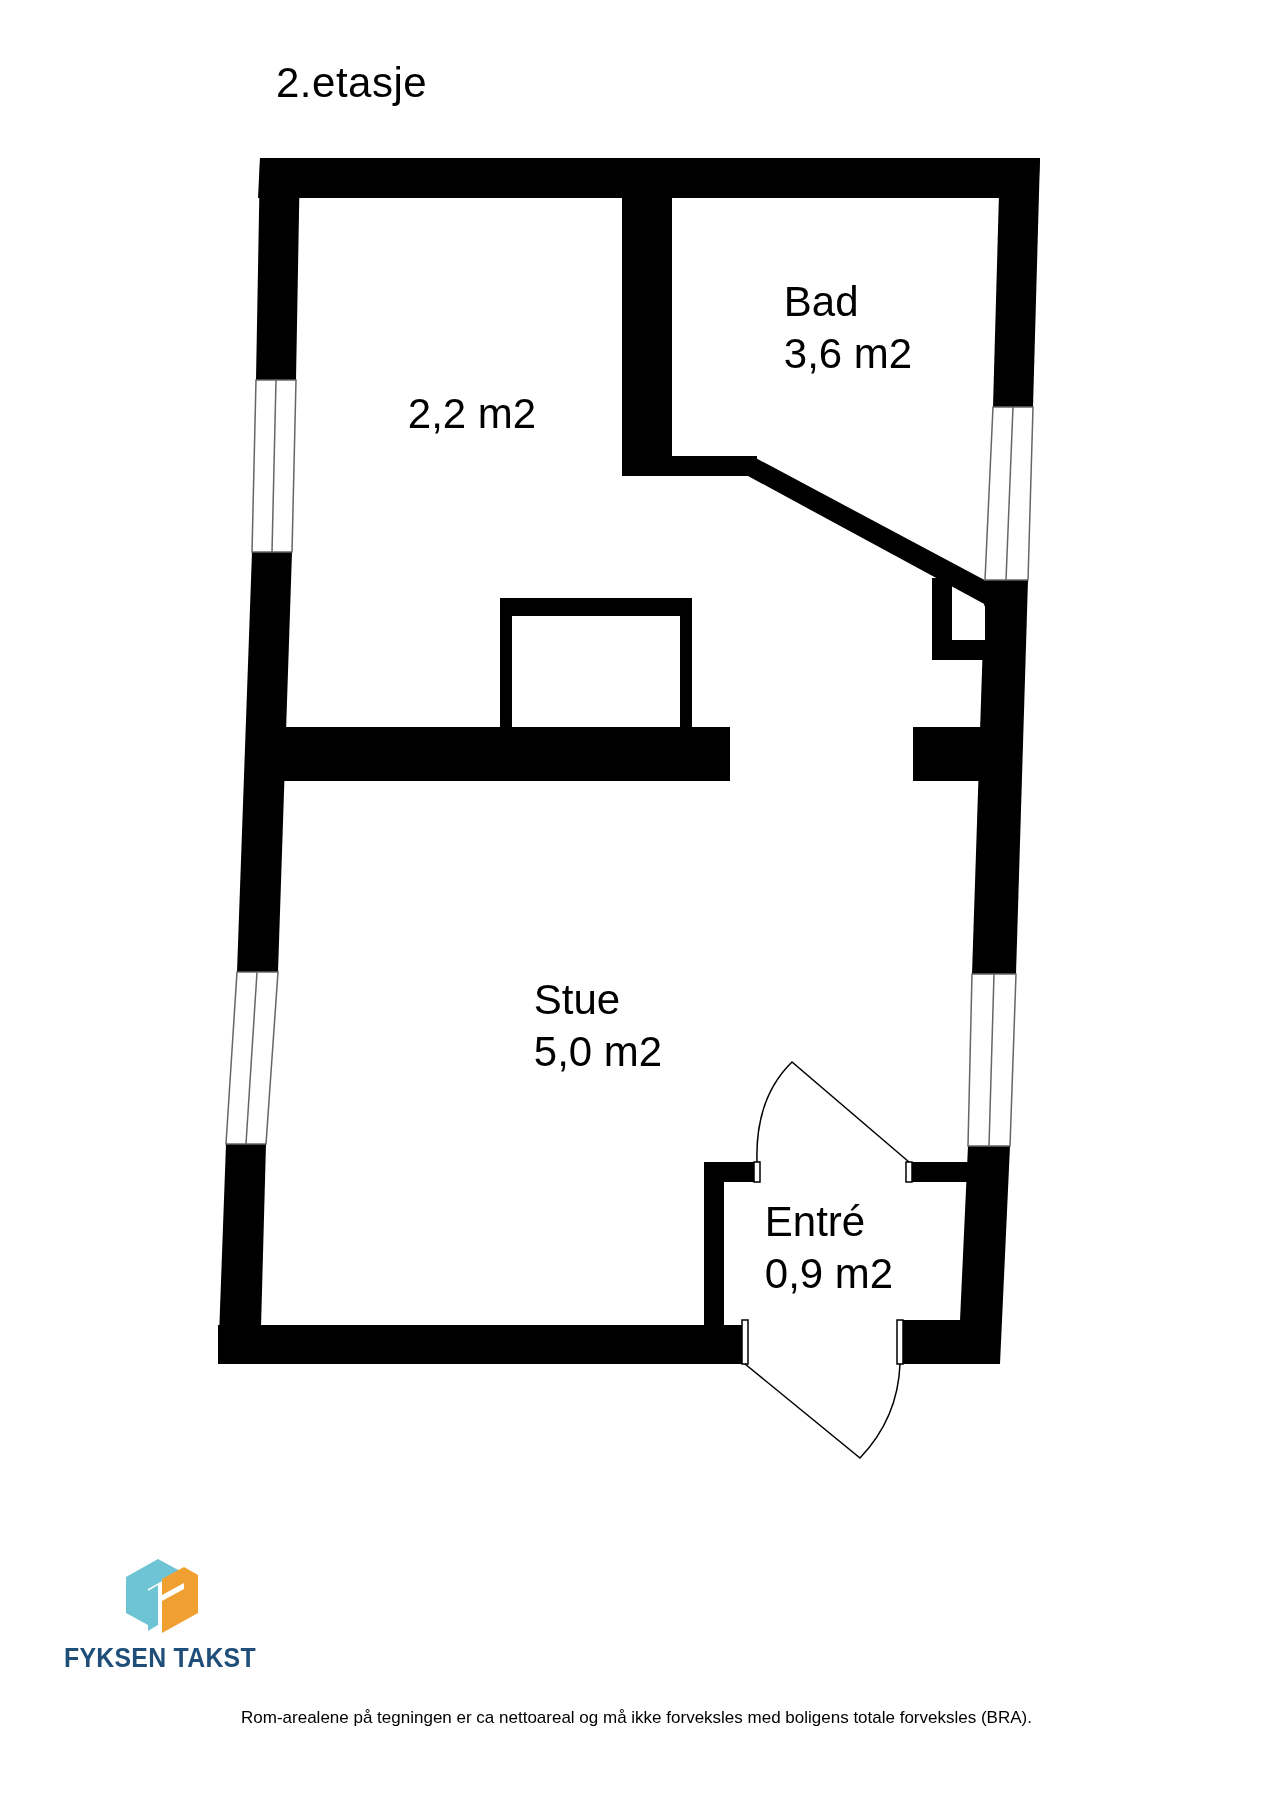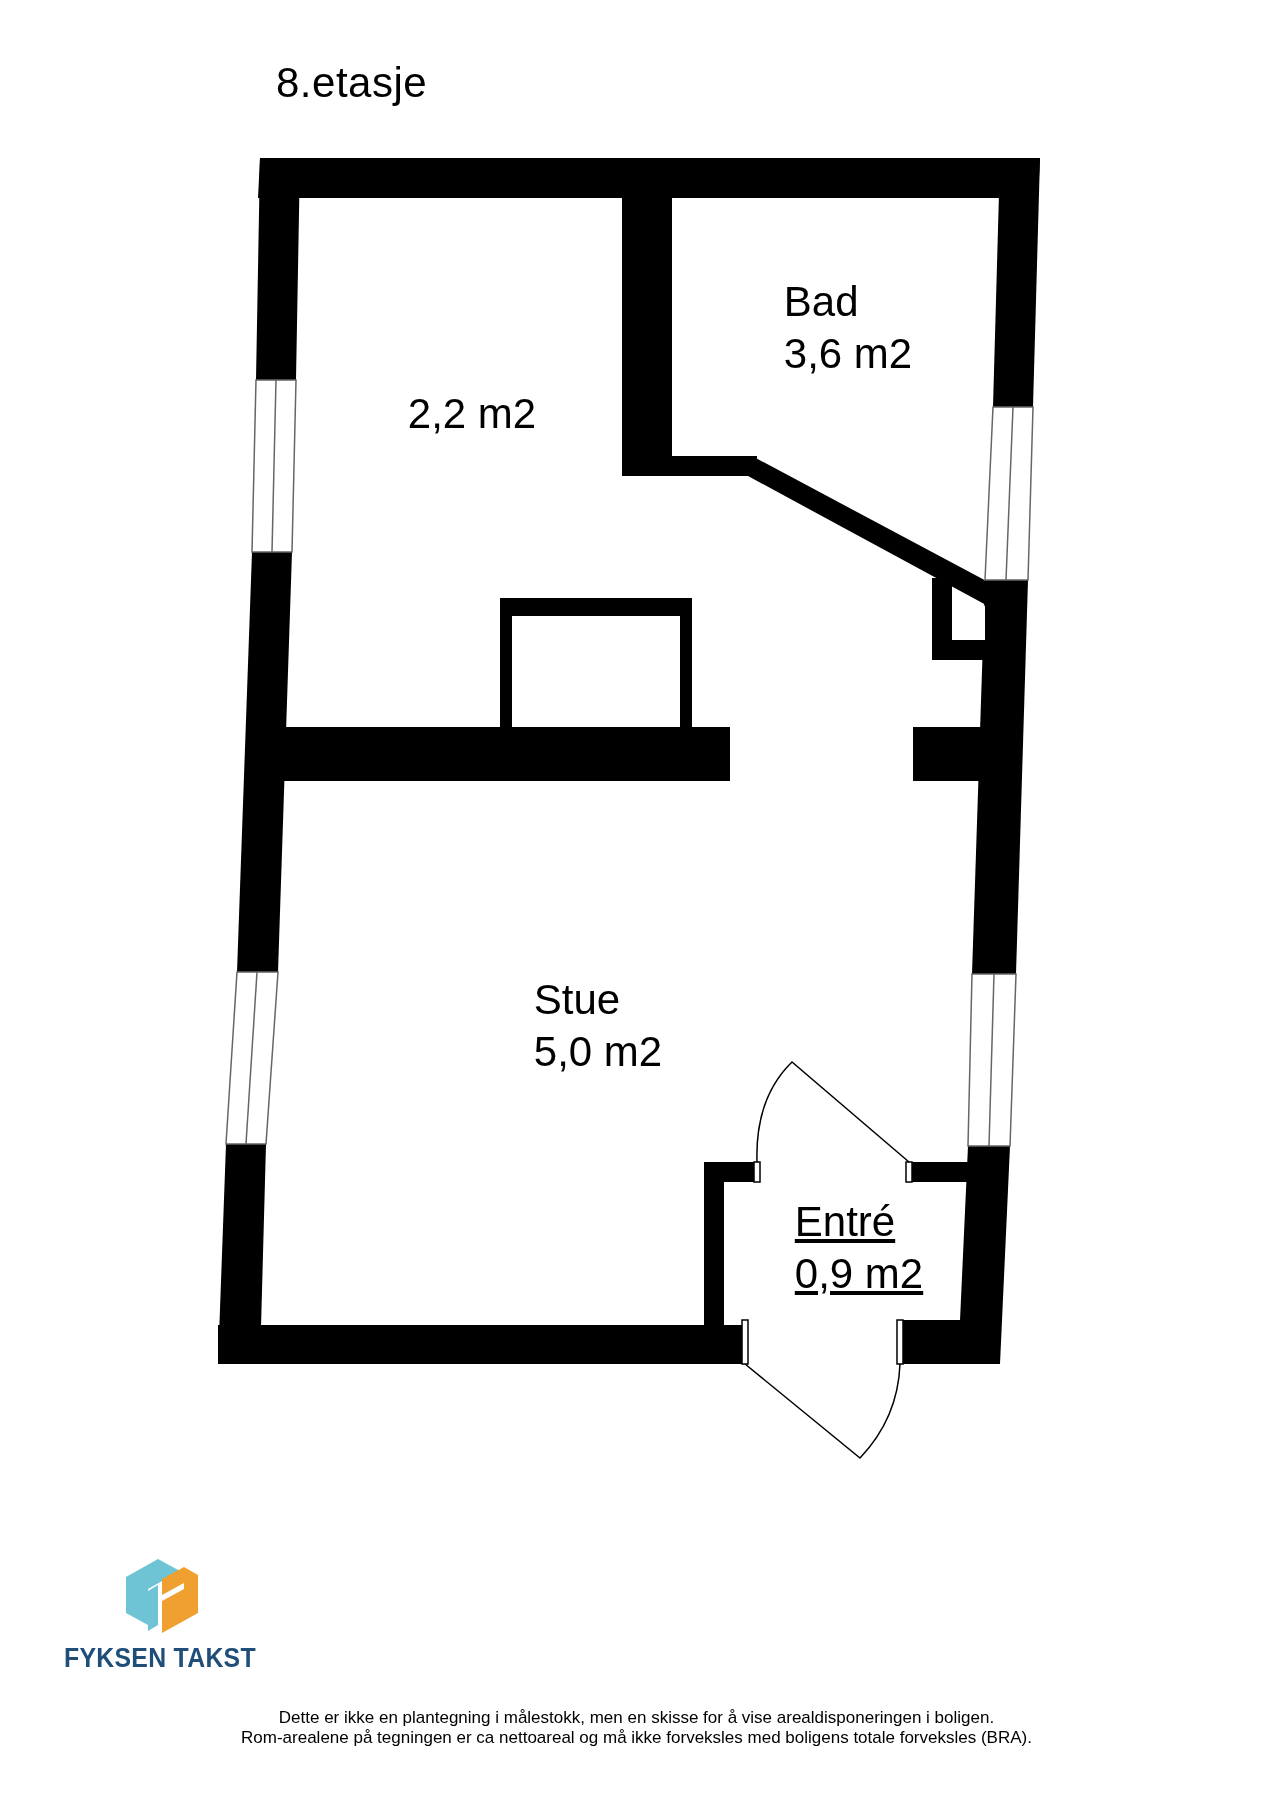--- a/index.html
+++ b/index.html
@@ -71,21 +71,21 @@
       top: 1708px;
       text-align: center;
       font-size: 17px;
       line-height: 20px;
     }
     .disclaimer span { display: block; }
   </style>
 </head>
 <body>
 
-<div class="floor-title">8.etasje</div>
+<div class="floor-title">2.etasje</div>
 
 <svg class="plan" viewBox="0 0 1273 1800" xmlns="http://www.w3.org/2000/svg">
 
   <g fill="#000">
 
     <polygon points="260,158 1040,158 1038,198 258,198"></polygon>
 
     <polygon points="260,158 300,158 296,380 256,380"></polygon>
 
     <polygon points="252,552 292,552 278,972 237,972"></polygon>
@@ -164,30 +164,29 @@
   <span>2,2 m2</span>
 </div>
 <div class="room-label" style="left:848px; top:276px;">
   <span>Bad</span>
   <span>3,6 m2</span>
 </div>
 <div class="room-label" style="left:598px; top:974px;">
   <span>Stue</span>
   <span>5,0 m2</span>
 </div>
-<div class="room-label" style="left:859px; top:1196px;text-decoration:underline;">
+<div class="room-label" style="left:829px; top:1196px;">
   <span>Entré</span>
   <span>0,9 m2</span>
 </div>
 
 <div class="logo">
   <svg class="logo-mark" viewBox="0 0 80 80" xmlns="http://www.w3.org/2000/svg">
     <polygon points="4,22 36,4 58,16 26,34 26,70 4,58" fill="#6ec3d4"></polygon>
     <polygon points="26,36 36,30 36,70 26,76" fill="#6ec3d4"></polygon>
     <polygon points="40,24 62,12 76,20 76,58 40,78 40,46 62,34 62,28 40,40" fill="#f0a030"></polygon>
   </svg>
   <div class="logo-text" style="color:#1f4e79;">FYKSEN TAKST</div>
 </div>
 
 <div class="disclaimer">
-  <span>Dette er ikke en plantegning i målestokk, men en skisse for å vise arealdisponeringen i boligen.</span>
   <span>Rom-arealene på tegningen er ca nettoareal og må ikke forveksles med boligens totale forveksles (BRA).</span>
 </div>
 
 </body></html>

